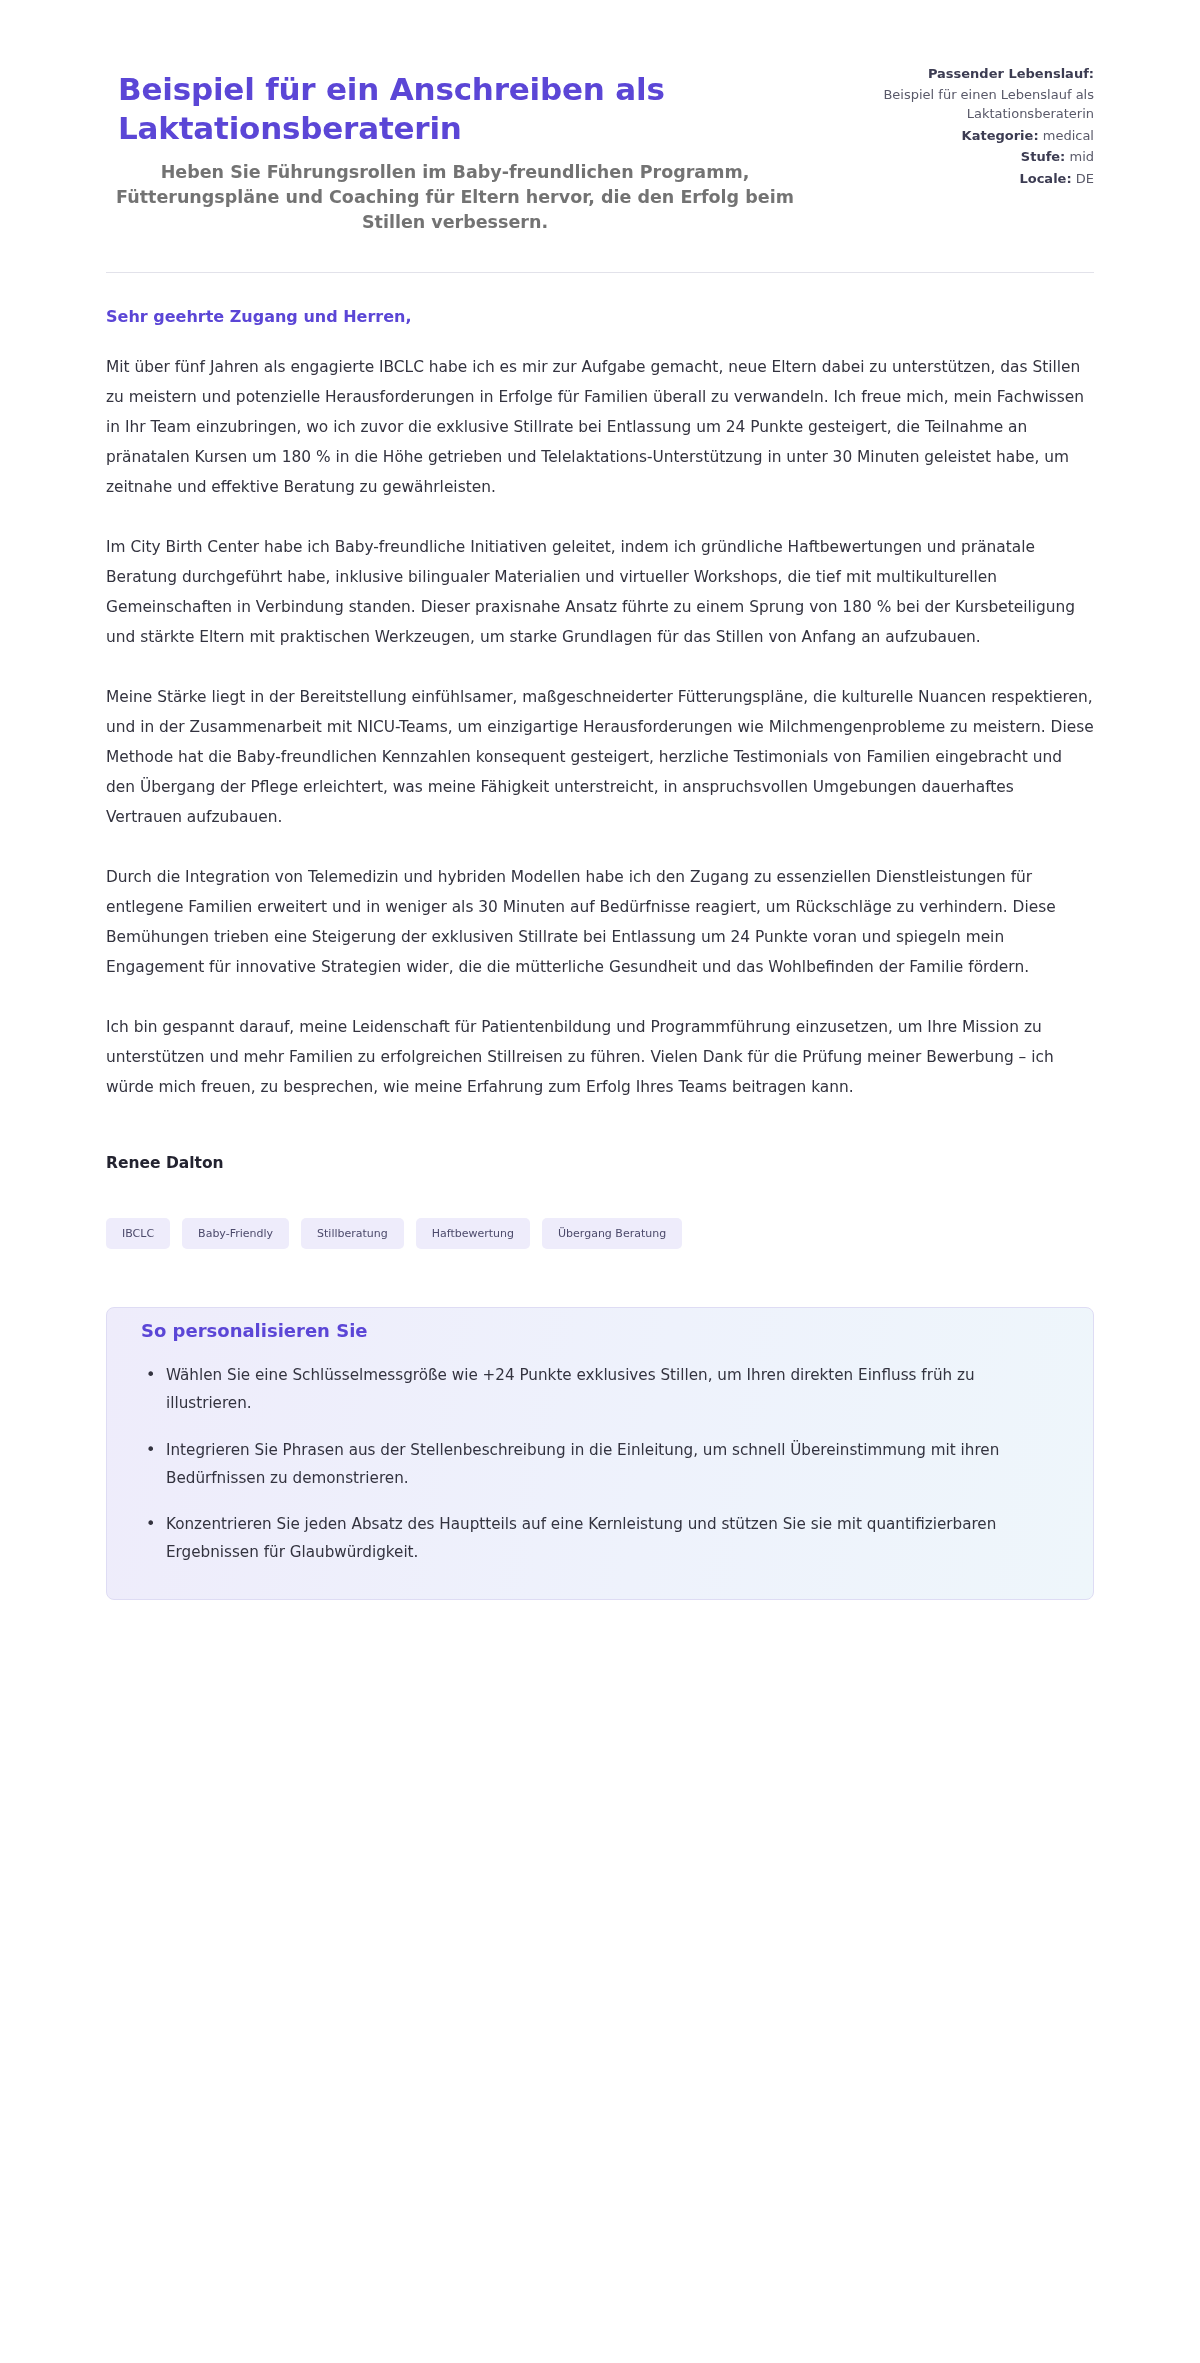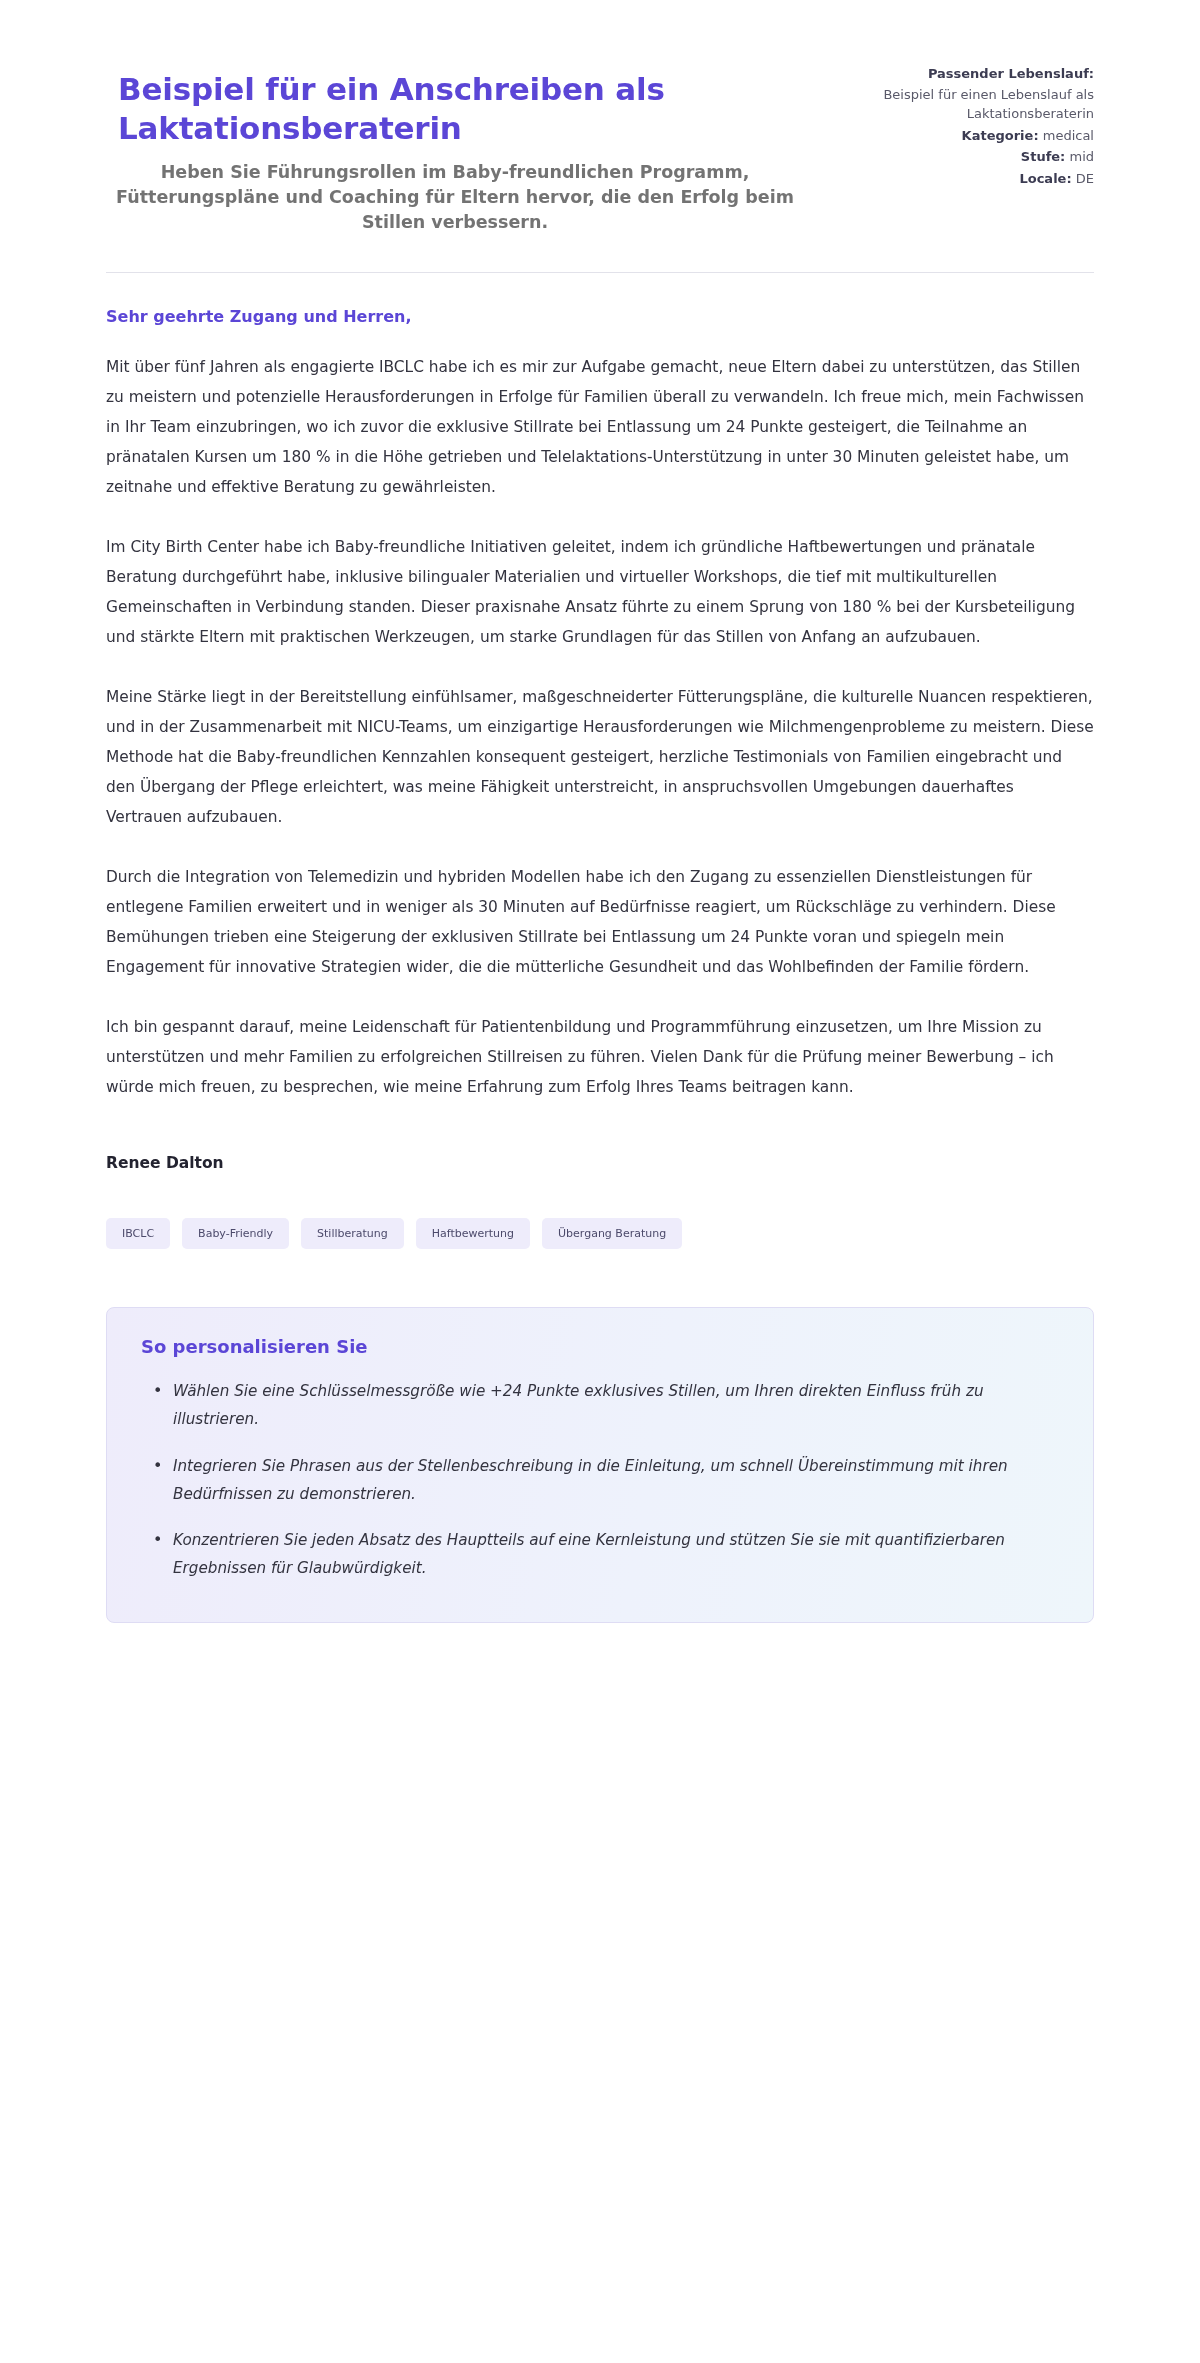--- a/index.html
+++ b/index.html
@@ -117,33 +117,32 @@
     border-radius: 5px;
     white-space: nowrap;
   }
 
   
   .tipbox {
     margin-top: 58px;
     background: linear-gradient(100deg, #eeecfb 0%, #eef2fc 55%, #eef6fb 100%);
     border: 1px solid #dedcf4;
     border-radius: 8px;
-    padding: 28px 34px 32px 34px;
+    padding: 12px 34px 32px 34px;
   }
   .tip-title {
     margin: 0 0 20px 0;
     font-size: 18px;
     font-weight: bold;
     color: #5b46d6;
   }
   .tip-list {
-    margin: 8px;
+    margin: 1px;
     padding: 0;
     list-style: none;
-    font-style: italic;
   }
   .tip-list li {
     position: relative;
     padding-left: 24px;
     font-size: 15.2px;
     line-height: 1.85;
     color: #33333f;
     margin-bottom: 18px;
   }
   .tip-list li:last-child { margin-bottom: 0; }

